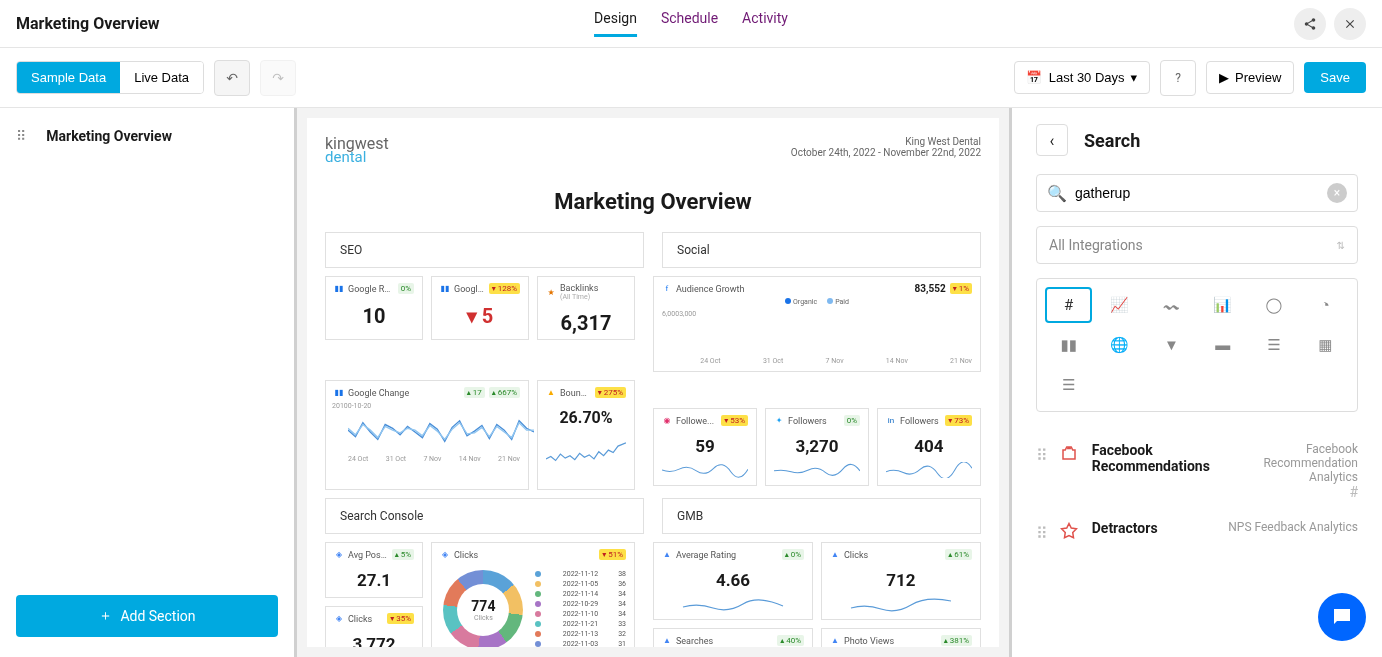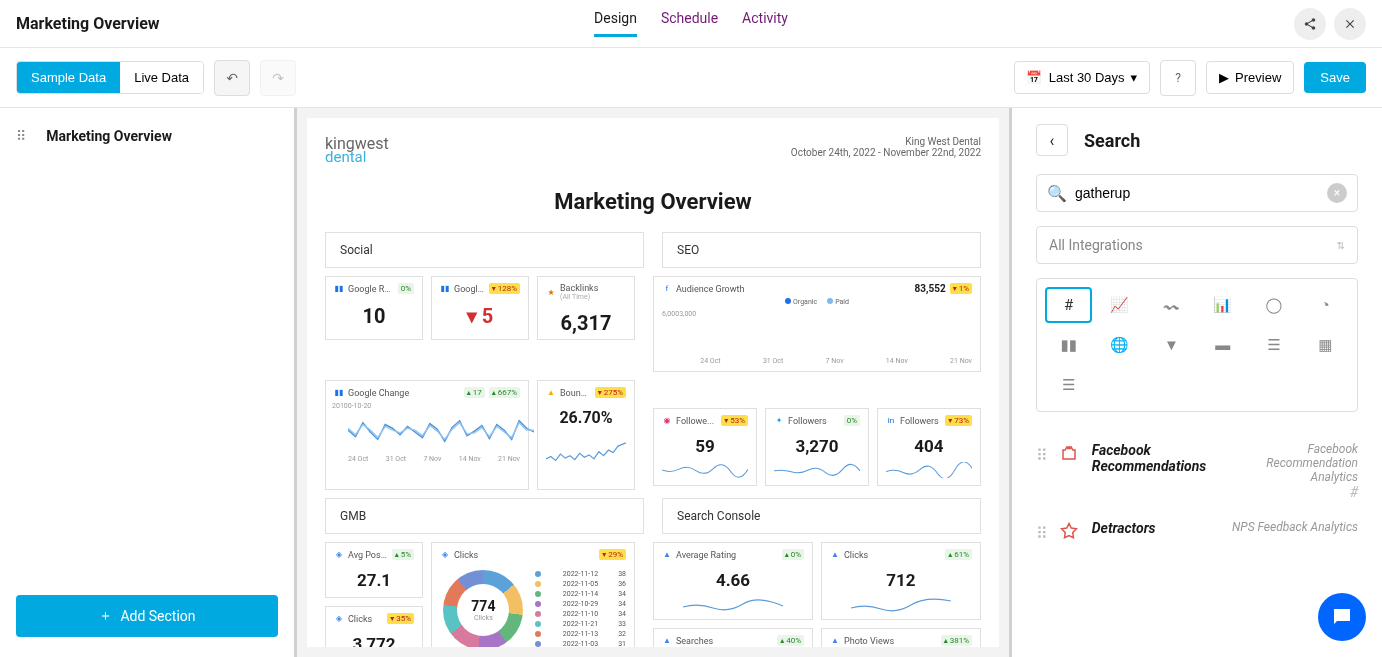--- a/index.html
+++ b/index.html
@@ -85,21 +85,21 @@
 .search-input { border: none; outline: none; flex: 1; font-size: 14px; }
 .clear-btn { width: 20px; height: 20px; border-radius: 50%; background: #ccc; color: #fff; display: flex; align-items: center; justify-content: center; font-size: 12px; cursor: pointer; }
 .integration-select { border: 1px solid #ddd; border-radius: 4px; padding: 10px 12px; display: flex; justify-content: space-between; align-items: center; color: #888; font-size: 14px; margin-bottom: 14px; }
 .widget-types { border: 1px solid #ddd; border-radius: 4px; padding: 8px; display: grid; grid-template-columns: repeat(6, 1fr); gap: 4px; margin-bottom: 20px; }
 .wtype { height: 36px; display: flex; align-items: center; justify-content: center; cursor: pointer; border-radius: 4px; font-size: 15px; color: #888; }
 .wtype.active { border: 2px solid #00a9e0; color: #333; }
 
 .result-item { display: flex; align-items: flex-start; gap: 12px; padding: 10px 0; }
 .result-drag { color: #bbb; cursor: move; margin-top: 4px; }
 .result-icon { width: 20px; height: 20px; margin-top: 2px; position: relative; }
-.result-text { flex: 1; font-style: italic; }
+.result-text { flex: 1; }
 .result-title { font-weight: 700; font-size: 14px; }
 .result-sub { font-size: 12px; color: #999; text-align: right; }
 .result-row { display: flex; justify-content: space-between; gap: 10px; }
 
 .chat-bubble { position: absolute; bottom: 16px; right: 16px; width: 48px; height: 48px; background: #0066ff; border-radius: 50%; display: flex; align-items: center; justify-content: center; cursor: pointer; }
 
 svg { display: block; }
 </style>
 </head>
 <body>
@@ -174,22 +174,22 @@
           <div class="l2" style="margin-top:-2px">dental</div>
         </div>
         <div class="client-info">
           <div>King West Dental</div>
           <div>October 24th, 2022 - November 22nd, 2022</div>
         </div>
       </div>
       <div class="report-title">Marketing Overview</div>
 
       <div class="sections-row">
+        <div class="section-label">SEO</div>
         <div class="section-label">Social</div>
-        <div class="section-label">SEO</div>
       </div>
 
       <div class="widgets-grid">
         <div class="widget" style="width:98px;height:64px">
           <div class="widget-header">
             <span class="icon-tiny icon-bars">▮▮</span>
             <span class="widget-title">Google Ra...</span>
             <span class="widget-badge">0%</span>
           </div>
           <div class="widget-value">10</div>
@@ -434,22 +434,22 @@
             </div>
             <div class="widget-value" style="font-size:17px">404</div>
             <svg width="100%" height="16" viewBox="0 0 100 16">
                 <path d="M0 10 Q10 6 20 11 T40 7 T60 12 T80 8 T100 6" stroke="#5a9bd8" stroke-width="1.2" fill="none"></path>
               </svg>
           </div>
         </div>
       </div>
 
       <div class="sections-row">
+        <div class="section-label">Search Console</div>
         <div class="section-label">GMB</div>
-        <div class="section-label">Search Console</div>
       </div>
 
       <div class="widgets-grid">
         <div style="width:98px;display:flex;flex-direction:column;gap:8px">
           <div class="widget" style="height:56px">
             <div class="widget-header">
               <span class="icon-tiny" style="color:#4285f4">◈</span>
               <span class="widget-title">Avg Posi...</span>
               <span class="widget-badge">▴ <span>5%</span></span>
             </div>
@@ -461,21 +461,21 @@
               <span class="widget-title">Clicks</span>
               <span class="widget-badge red">▾ <span>35%</span></span>
             </div>
             <div class="widget-value" style="font-size:17px">3,772</div>
           </div>
         </div>
         <div class="widget" style="width:204px;height:120px">
           <div class="widget-header">
             <span class="icon-tiny" style="color:#4285f4">◈</span>
             <span class="widget-title">Clicks</span>
-            <span class="widget-badge red">▾ <span>29%</span></span>
+            <span class="widget-badge red">▾ <span>51%</span></span>
           </div>
           <div style="display:flex;gap:8px;align-items:center">
             <div class="donut" style="background:conic-gradient(#5aa2d8 0 14%,#f2c063 14% 27%,#63b77d 27% 40%,#a774c6 40% 52%,#d87a9e 52% 65%,#59c2c2 65% 77%,#e27a5a 77% 89%,#738fd6 89% 100%)">
               <div style="position:absolute;top:14px;left:14px;width:52px;height:52px;border-radius:50%;background:#fff"></div>
               <div class="donut-center">
                 <div class="v">774</div>
                 <div class="l">Clicks</div>
               </div>
             </div>
             <div class="donut-legend" id="donut-legend">

